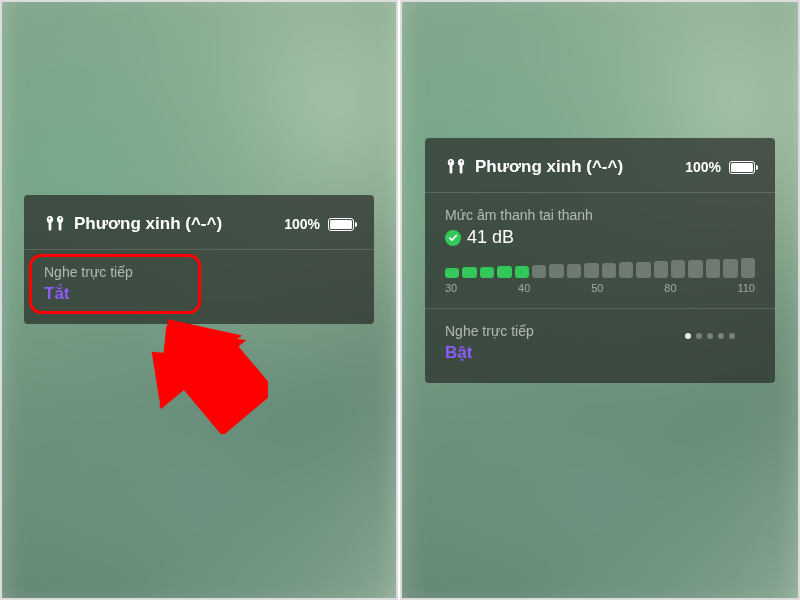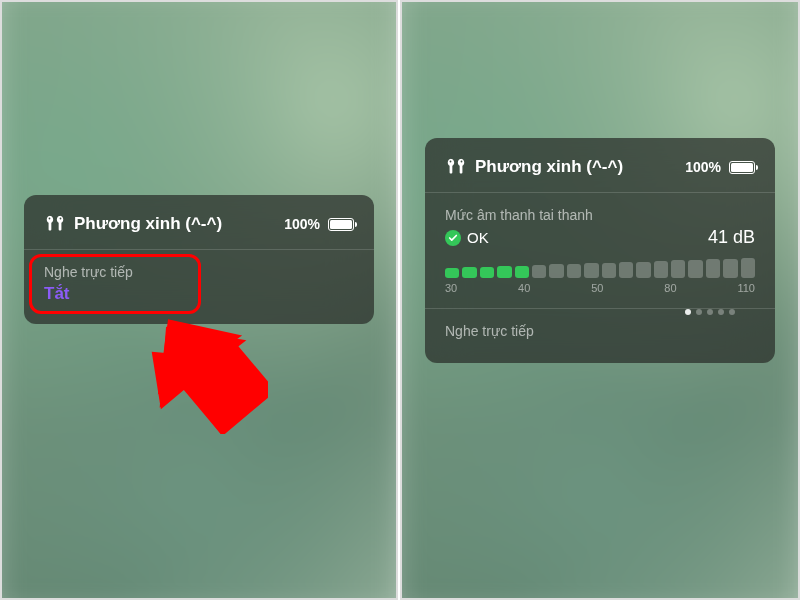--- a/index.html
+++ b/index.html
@@ -38,21 +38,21 @@
     position: absolute;
     inset: 0;
     border: 2px solid #ddd;
     pointer-events: none;
   }
 
   .card {
     position: absolute;
     background: rgba(40,45,40,0.72);
     backdrop-filter: blur(20px);
-    border-radius: 12px;
+    border-radius: 4px;
     left: 50%;
     transform: translateX(-50%);
     color: #fff;
     padding: 18px 20px 20px;
   }
   .card-left {
     top: 195px;
     width: 350px;
   }
   .card-right {
@@ -257,21 +257,20 @@
     </div>
     <div class="hr"></div>
 
     <div class="section-label">Mức âm thanh tai thanh</div>
     <div class="meter-row">
       <span class="check-icon">
         <svg viewBox="0 0 12 12">
             <path d="M2 6l2.5 2.5L10 3" stroke="#fff" stroke-width="2" fill="none" stroke-linecap="round" stroke-linejoin="round"></path>
           </svg>
       </span>
-      <span class="ok-label">OK</span>
       <span class="db-value">41 dB</span>
     </div>
     <div class="bars" id="bars">
         <div class="bar filled" style="height: 10px;"></div>
         <div class="bar filled" style="height: 10.5882px;"></div>
         <div class="bar filled" style="height: 11.1765px;"></div>
         <div class="bar filled" style="height: 11.7647px;"></div>
         <div class="bar filled" style="height: 12.3529px;"></div>
         <div class="bar" style="height: 12.9412px;"></div>
         <div class="bar" style="height: 13.5294px;"></div>
@@ -292,20 +291,21 @@
         <span>40</span>
         <span>50</span>
         <span>80</span>
         <span>110</span>
       </div>
 
     <div class="hr"></div>
 
     <div style="position:relative;">
       <div class="section-label">Nghe trực tiếp</div>
+      <div class="section-value">Bật</div>
       <div class="dots" id="dots">
           <span class="dot active"></span>
           <span class="dot"></span>
           <span class="dot"></span>
           <span class="dot"></span>
           <span class="dot"></span>
         </div>
     </div>
   </div>
 

